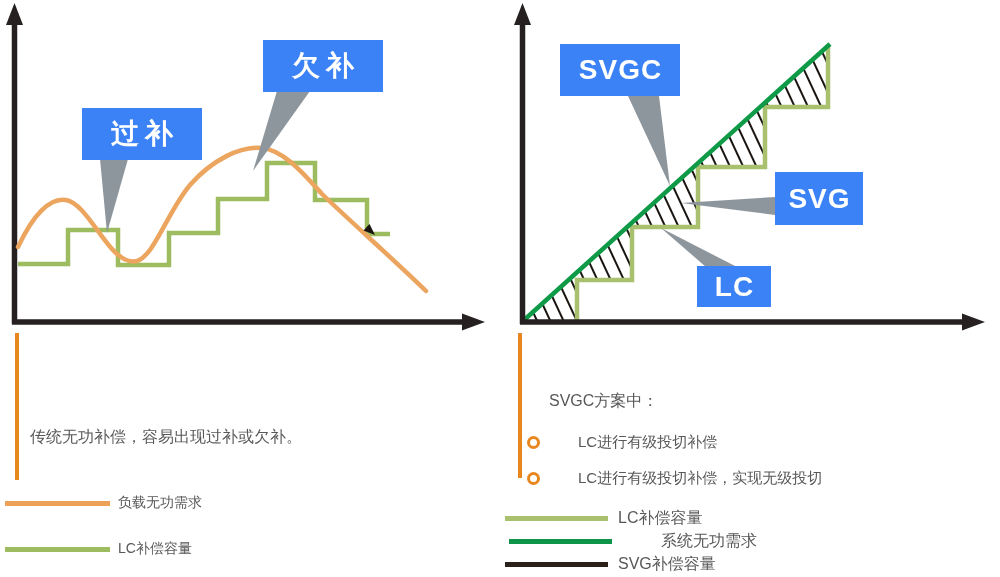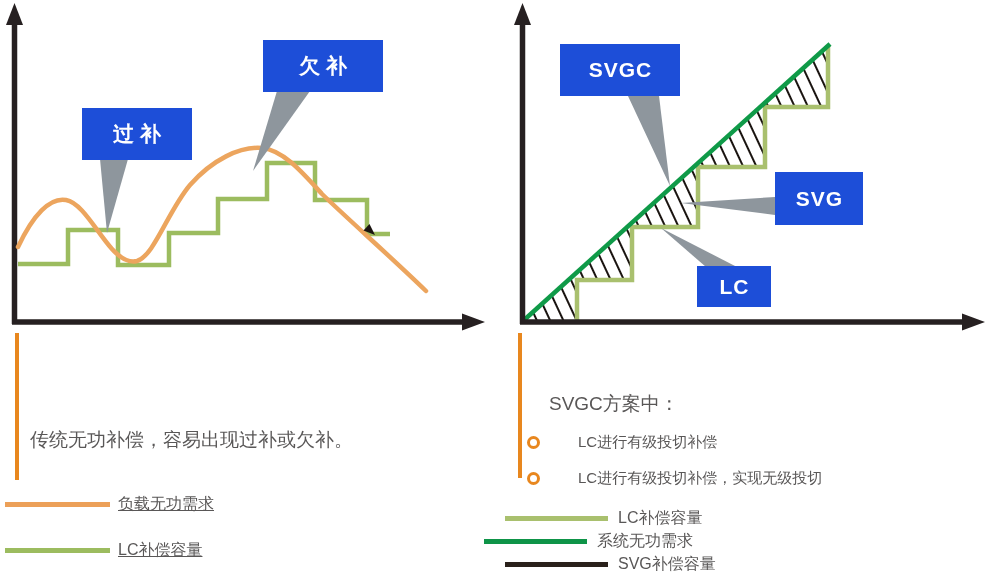--- a/index.html
+++ b/index.html
@@ -8,52 +8,52 @@
     background:#ffffff;
     font-family:"Liberation Sans","DejaVu Sans",sans-serif;
     color:#595757;
   }
   .panel{position:absolute;top:0;width:500px;height:340px;}
   #panel-left{left:0;}
   #panel-right{left:500px;text-decoration:underline;}
   .panel svg{position:absolute;left:0;top:0;}
 
   .callout{
-    position:absolute;background:#1d4ed8;color:#ffffff;
+    position:absolute;background:#3b82f6;color:#ffffff;
     display:flex;align-items:center;justify-content:center;
-    font-weight:bold;font-size:21px;letter-spacing:6px;
+    font-weight:bold;font-size:28px;letter-spacing:6px;
     text-indent:6px;
   }
   .callout.latin{letter-spacing:1px;text-indent:1px;}
 
   .vrule{position:absolute;width:4px;background:#E8871E;}
   #left-rule{left:15px;top:333px;height:147px;}
   #right-rule{left:518px;top:333px;height:145px;}
 
-  .caption{position:absolute;font-size:19px;white-space:nowrap;}
+  .caption{position:absolute;font-size:16px;white-space:nowrap;}
   #left-caption{left:30px;top:427px;}
   #right-heading{left:549px;top:391px;}
 
   .bullet-row{position:absolute;display:flex;align-items:center;white-space:nowrap;gap:29px;}
   .bullet-row .ring{
     width:7px;height:7px;border-radius:50%;border:3px solid #E8871E;
     margin-right:9px;flex:0 0 auto;
   }
   .bullet-row .btxt{font-size:15px;}
   #bullet-1{left:527px;top:433px;}
   #bullet-2{left:527px;top:469px;}
 
   .legend-row{position:absolute;display:flex;align-items:center;white-space:nowrap;}
   .legend-row .swatch{height:5px;flex:0 0 auto;}
   .legend-row .ltxt{font-size:16px;}
   #lleg-1{left:5px;top:494px;}  #lleg-1 .swatch{width:105px;margin-right:8px;}
   #lleg-2{left:5px;top:540px;}  #lleg-2 .swatch{width:105px;margin-right:8px;}
-  #lleg-1 .ltxt,#lleg-2 .ltxt{font-size:16px;text-decoration:underline;}
+  #lleg-1 .ltxt,#lleg-2 .ltxt{font-size:14px;}
   #rleg-1{left:505px;top:508px;} 
-  #rleg-2{left:484px;top:531px;}
+  #rleg-2{left:509px;top:531px;gap:39px;}
   #rleg-3{left:505px;top:554px;}
   #rleg-1 .swatch,#rleg-2 .swatch,#rleg-3 .swatch{width:103px;margin-right:10px;}
 </style>
 </head>
 <body>
 
 <div class="panel" id="panel-left">
   <svg width="500" height="340" viewBox="0 0 500 340">
 
     <line x1="14.5" y1="324" x2="14.5" y2="20" stroke="#262021" stroke-width="5.5"></line>
@@ -63,21 +63,21 @@
 
     <path d="M 18 264 H 68 V 230 H 118 V 265 H 169 V 233 H 218 V 199 H 267 V 163 H 315 V 200 H 367 V 234 H 390" fill="none" stroke="#9CBC5F" stroke-width="4.5"></path>
 
     <path d="M 18 247 C 33 215 50 197 66 200 C 82 203 96 231 112 249 C 121 259 129 263 137 261 C 154 256 168 211 190 185 C 212 160 240 146 262 148 C 283 150 302 172 322 194 C 350 221 392 258 426 291" fill="none" stroke="#ECA55E" stroke-width="4.5" stroke-linecap="round"></path>
 
     <polygon points="375,235 363.5,230.5 369.5,224" fill="#1A1410"></polygon>
 
     <polygon points="100,159 128,159 107,233" fill="#8E969D"></polygon>
     <polygon points="277,91 310,91 253,171" fill="#8E969D"></polygon>
   </svg>
-  <div class="callout" style="left:82px;top:108px;width:110px;height:52px;">过补</div>
+  <div class="callout" style="left:82px;top:108px;width:120px;height:52px;">过补</div>
   <div class="callout" style="left:263px;top:40px;width:120px;height:52px;">欠补</div>
 </div>
 
 <div class="panel" id="panel-right">
   <svg width="500" height="340" viewBox="0 0 500 340">
     <defs>
       <pattern id="hatch" width="12" height="12" patternUnits="userSpaceOnUse" patternTransform="rotate(-25)">
         <line x1="6" y1="-1" x2="6" y2="13" stroke="#1A1410" stroke-width="2"></line>
       </pattern>
     </defs>

